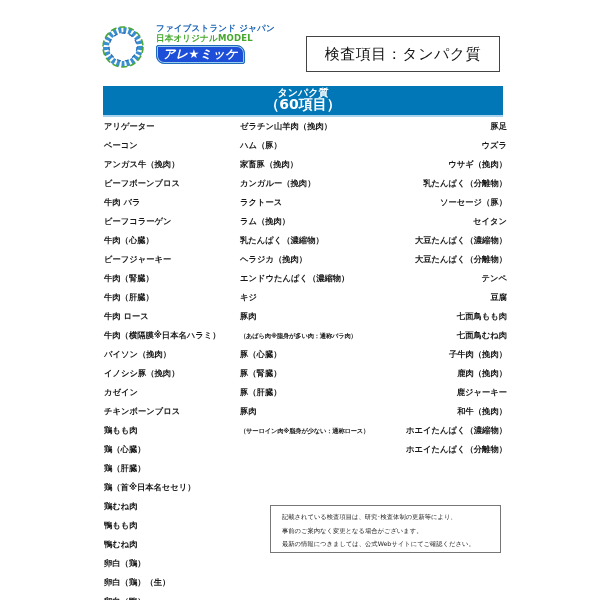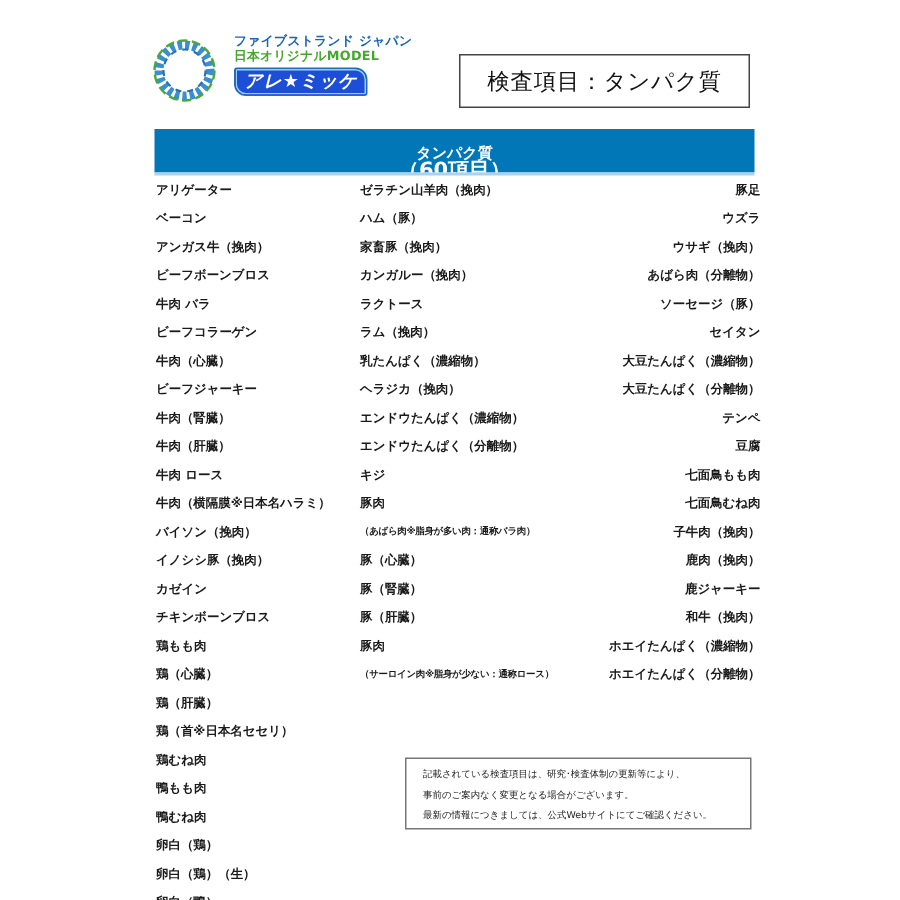--- a/index.html
+++ b/index.html
@@ -9,21 +9,21 @@
     .logo { position: absolute; left: 98px; top: 20px; width: 200px; height: 54px; }
     .logo-ring { position: absolute; left: 0; top: 2px; width: 50px; height: 50px; }
     .logo-text { position: absolute; left: 58px; top: 3px; }
     .logo-line1 { font-size: 8.5px; font-weight: bold; color: #1a64b4; letter-spacing: 0.2px; white-space: nowrap; line-height: 10px; }
     .logo-line2 { font-size: 8.5px; font-weight: bold; color: #44a82c; letter-spacing: 0.2px; white-space: nowrap; line-height: 10px; }
     .logo-badge { margin-top: 2px; width: 89px; height: 19px; background: #1d4ed8; border: 1.5px solid #1f6db8; border-radius: 2px 8px 2px 8px; box-shadow: inset 0 0 0 1px #9ccbee; color: #fff; font-size: 12px; font-weight: bold; font-style: italic; text-align: center; line-height: 16px; letter-spacing: 0.5px; }
 
     .title-box { position: absolute; left: 306px; top: 36px; width: 194px; height: 36px; border: 1px solid #444; display: flex; align-items: center; justify-content: center; font-size: 15px; color: #111; letter-spacing: 0.5px; }
 
     .band { position: absolute; left: 103px; top: 86px; width: 400px; height: 29px; background: #0277b7; color: #fff; text-align: center; }
-    .band-title { font-size: 10px; font-weight: bold; line-height: 13px; padding-top: 10px; }
+    .band-title { font-size: 10px; font-weight: bold; line-height: 13px; padding-top: 0; }
     .band-sub { font-size: 14px; font-weight: bold; line-height: 11px; }
     .band-line { position: absolute; left: 103px; top: 115px; width: 400px; height: 2px; background: #a9d2ec; }
 
     .col { position: absolute; top: 117px; }
     .col1 { left: 104px; width: 130px; }
     .col2 { left: 240px; width: 130px; }
     .col3 { left: 377px; width: 130px; text-align: right; }
     .item { height: 19px; line-height: 19px; font-size: 8.3px; font-weight: bold; white-space: nowrap; color: #1a1a1a; }
     .item.small { font-size: 6.3px; letter-spacing: -0.2px; }
 
@@ -85,35 +85,34 @@
 <div class="col col2">
     <div class="item">ゼラチン山羊肉（挽肉）</div>
     <div class="item">ハム（豚）</div>
     <div class="item">家畜豚（挽肉）</div>
     <div class="item">カンガルー（挽肉）</div>
     <div class="item">ラクトース</div>
     <div class="item">ラム（挽肉）</div>
     <div class="item">乳たんぱく（濃縮物）</div>
     <div class="item">ヘラジカ（挽肉）</div>
     <div class="item">エンドウたんぱく（濃縮物）</div>
-    <div class="item">エンドウたんぱく（分離物）</div>
     <div class="item">キジ</div>
     <div class="item">豚肉</div>
     <div class="item small">（あばら肉※脂身が多い肉：通称バラ肉）</div>
     <div class="item">豚（心臓）</div>
     <div class="item">豚（腎臓）</div>
     <div class="item">豚（肝臓）</div>
     <div class="item">豚肉</div>
     <div class="item small">（サーロイン肉※脂身が少ない：通称ロース）</div>
   </div>
 <div class="col col3">
     <div class="item">豚足</div>
     <div class="item">ウズラ</div>
     <div class="item">ウサギ（挽肉）</div>
-    <div class="item">あばら肉（分離物）</div>
+    <div class="item">乳たんぱく（分離物）</div>
     <div class="item">ソーセージ（豚）</div>
     <div class="item">セイタン</div>
     <div class="item">大豆たんぱく（濃縮物）</div>
     <div class="item">大豆たんぱく（分離物）</div>
     <div class="item">テンペ</div>
     <div class="item">豆腐</div>
     <div class="item">七面鳥もも肉</div>
     <div class="item">七面鳥むね肉</div>
     <div class="item">子牛肉（挽肉）</div>
     <div class="item">鹿肉（挽肉）</div>

